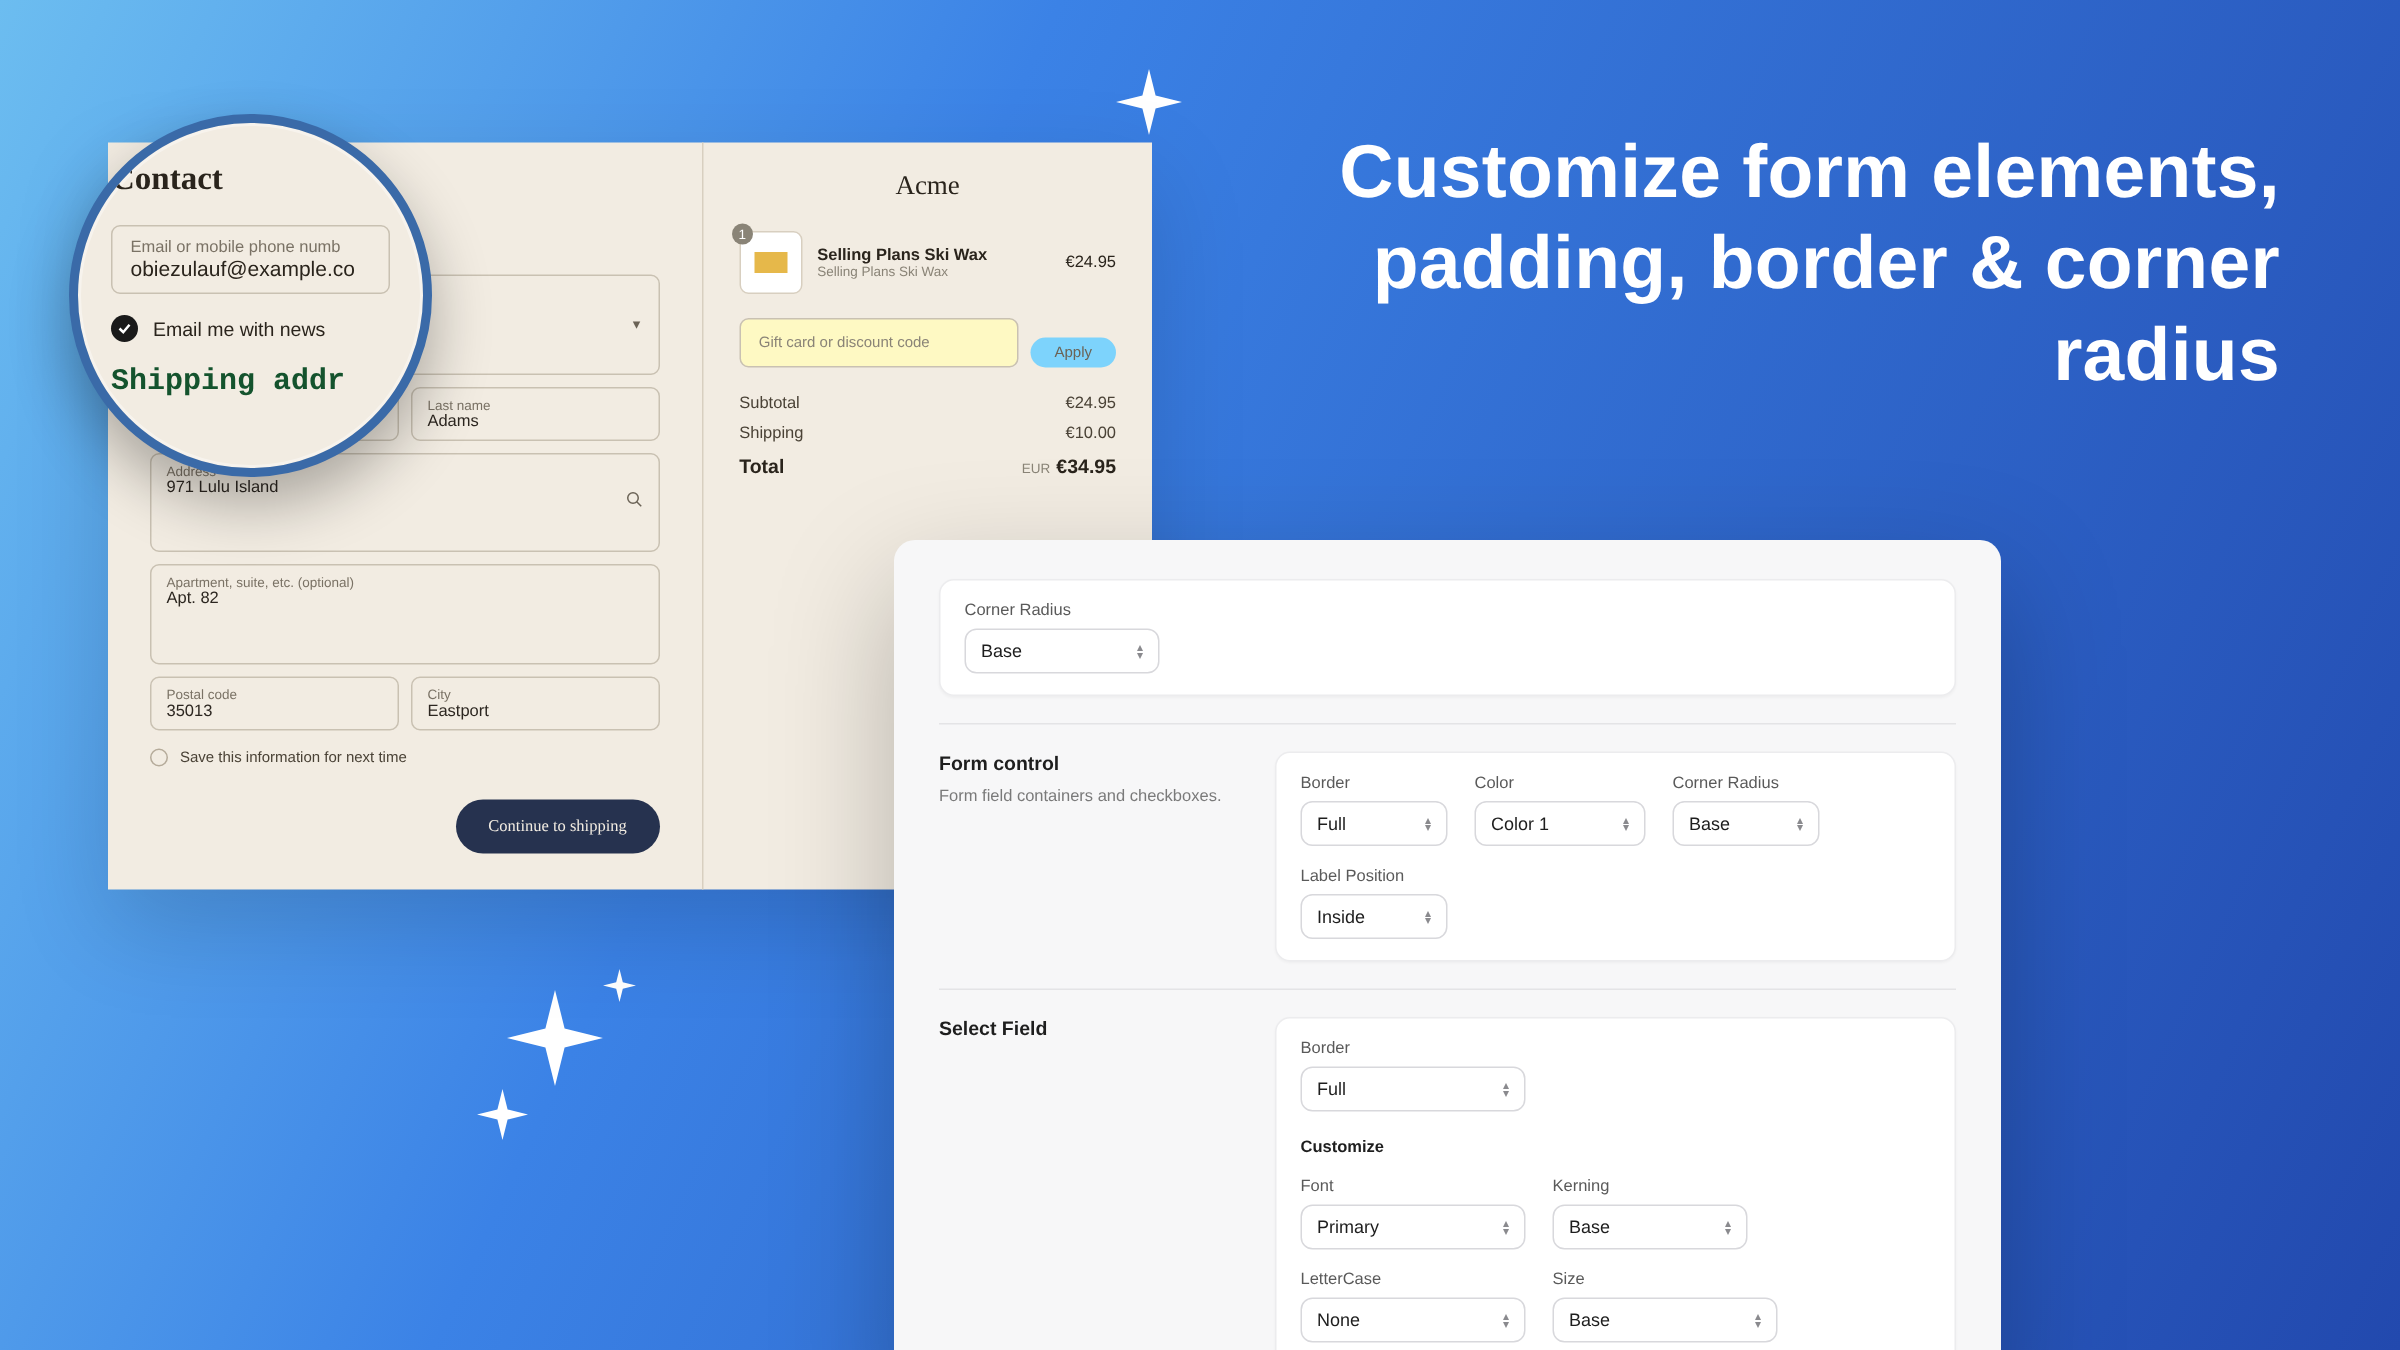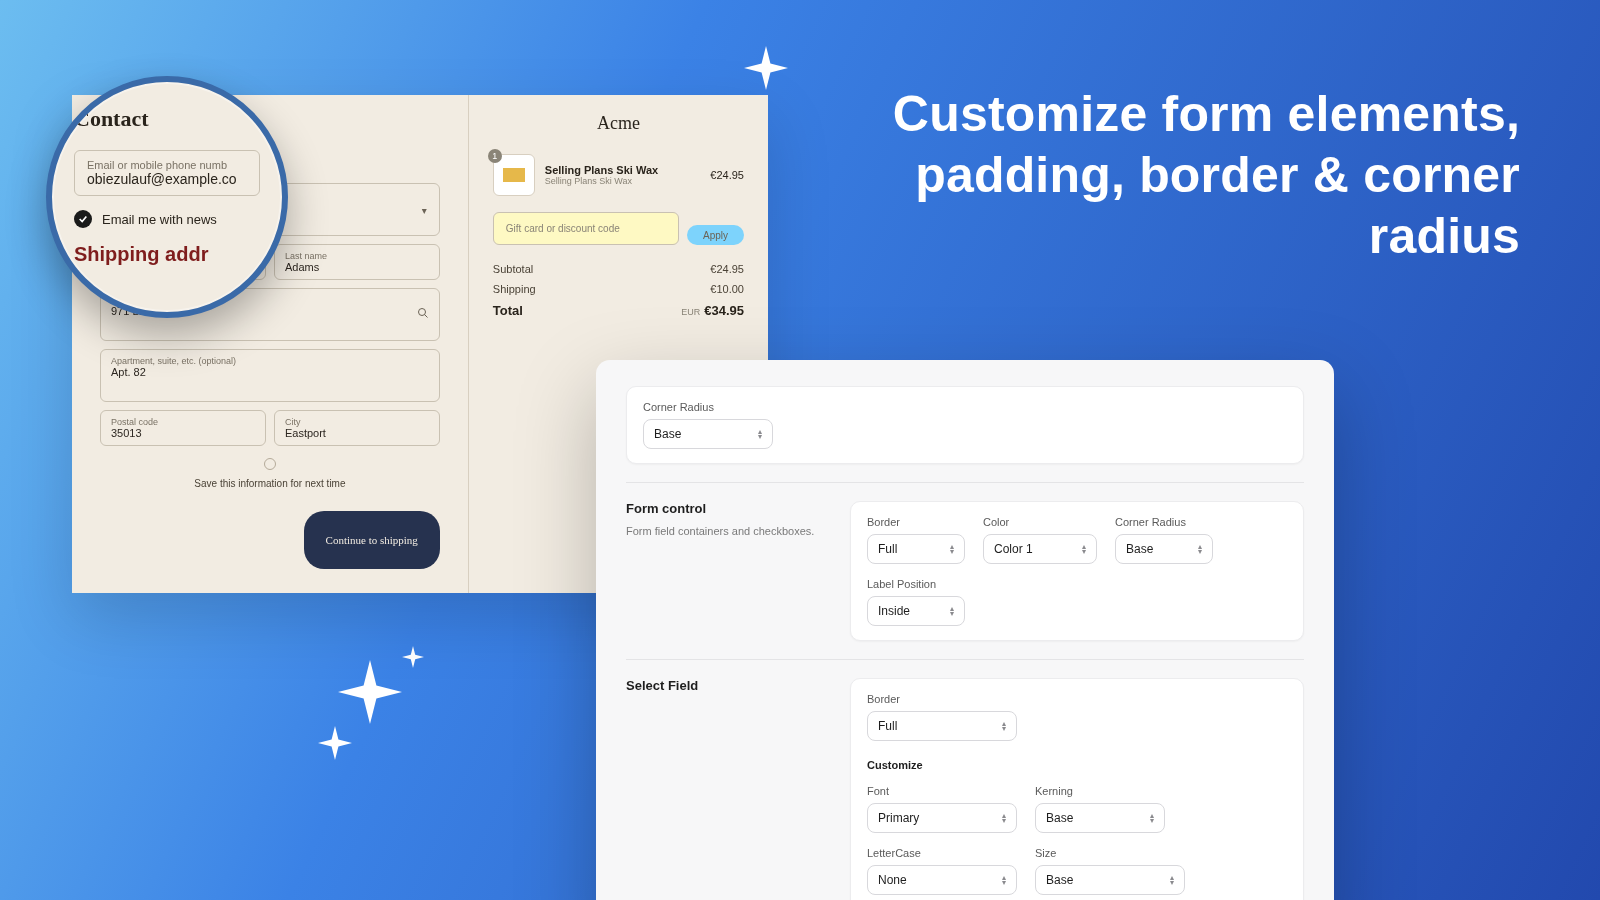--- a/index.html
+++ b/index.html
@@ -59,29 +59,29 @@
     background: #f2ece2;
     border: 1px solid #c9c1b2;
     border-radius: 6px;
     padding: 6px 10px 6px 10px;
     margin-bottom: 8px;
     flex: 1;
   }
   .field-label { font-size: 9px; color: #7a7265; font-family: -apple-system, sans-serif; }
   .field-value { font-size: 11px; color: #2c2620; font-family: -apple-system, sans-serif; }
   .field-search-icon { position:absolute; right:10px; top:50%; transform:translateY(-50%); color:#6b6356; font-size:12px; }
-  .save-row { display:flex; align-items:center; gap:8px; margin-top:4px; font-family:-apple-system,sans-serif; font-size:10px; color:#4a4236;flex-direction:column; }
+  .save-row { display:flex; align-items:center; gap:8px; margin-top:4px; font-family:-apple-system,sans-serif; font-size:10px; color:#4a4236; }
   .radio-empty { width:12px; height:12px; border:1px solid #b5ab9a; border-radius:50%; }
   .continue-btn {
     align-self: flex-end;
     margin-top: 22px;
     background: #26324f;
     color: #f2ece2;
     border-radius: 20px;
-    padding: 23px 22px;
+    padding: 12px 22px;
     font-size: 11px;
     font-family: Georgia, serif;
     border:none;
   }
   .brand-title { text-align:center; font-size:18px; color:#2a241c; margin-bottom:20px; font-family:Georgia,serif; }
   .cart-item { display:flex; align-items:center; gap:10px; margin-bottom:16px; }
   .cart-thumb { width:42px; height:42px; background:#fff; border:1px solid #d8cfc0; border-radius:6px; position:relative; display:flex; align-items:center; justify-content:center; }
   .cart-thumb-inner { width:22px; height:14px; background:#e6b84a; }
   .cart-badge { position:absolute; top:-6px; left:-6px; width:14px; height:14px; border-radius:50%; background:#8a8477; color:#fff; font-size:9px; display:flex; align-items:center; justify-content:center; font-family:-apple-system,sans-serif; }
   .cart-info { flex:1; }
@@ -109,21 +109,21 @@
     overflow: hidden;
     padding: 24px 22px;
   }
   .mag-title { font-family:Georgia,serif; font-size:22px; color:#2a241c; font-weight:700; margin-bottom:18px; }
   .mag-field { border:1px solid #c9c1b2; border-radius:6px; padding:8px 12px; margin-bottom:14px; }
   .mag-field-label { font-size:11px; color:#7a7265; font-family:-apple-system,sans-serif; }
   .mag-field-value { font-size:14px; color:#2a241c; font-family:-apple-system,sans-serif; }
   .mag-check-row { display:flex; align-items:center; gap:10px; margin-bottom:15px; }
   .mag-check { width:18px; height:18px; border-radius:50%; background:#1a1a1a; display:flex; align-items:center; justify-content:center; color:#fff; }
   .mag-check-label { font-size:13px; color:#2a241c; font-family:-apple-system,sans-serif; }
-  .mag-section { font-family:Liberation Sans, sans-serif; font-size:20px; color:#7f1d1d; font-weight:700; }
+  .mag-section { font-family:Liberation Mono, monospace; font-size:20px; color:#14532d; font-weight:700; }
 
   
   .settings-panel {
     position: absolute;
     top: 360px;
     left: 596px;
     width: 738px;
     background: #f7f7f8;
     border-radius: 14px;
     box-shadow: 0 30px 80px rgba(0,0,0,0.25);

